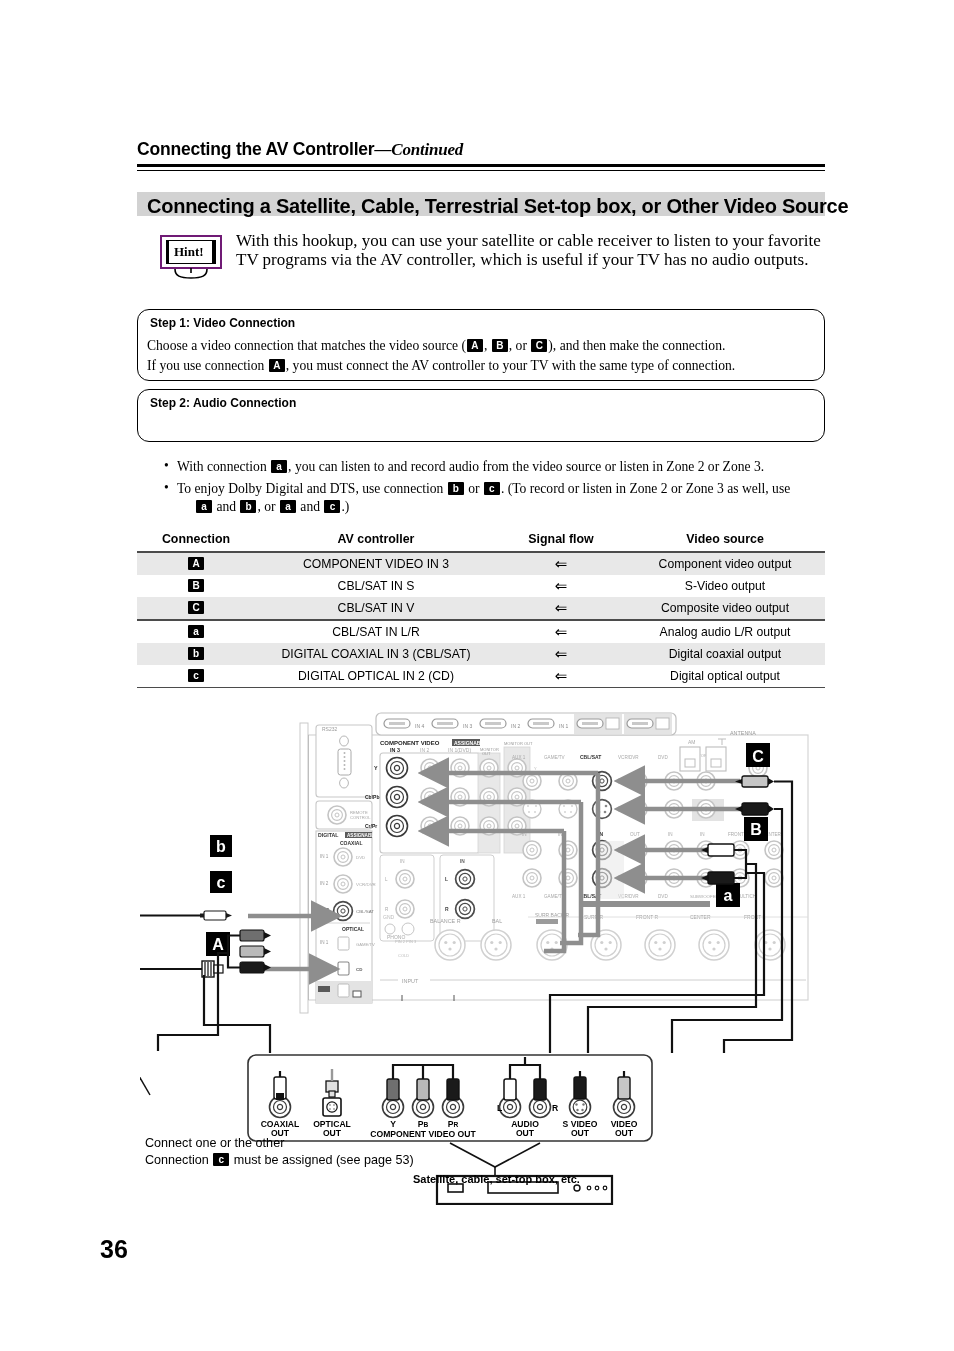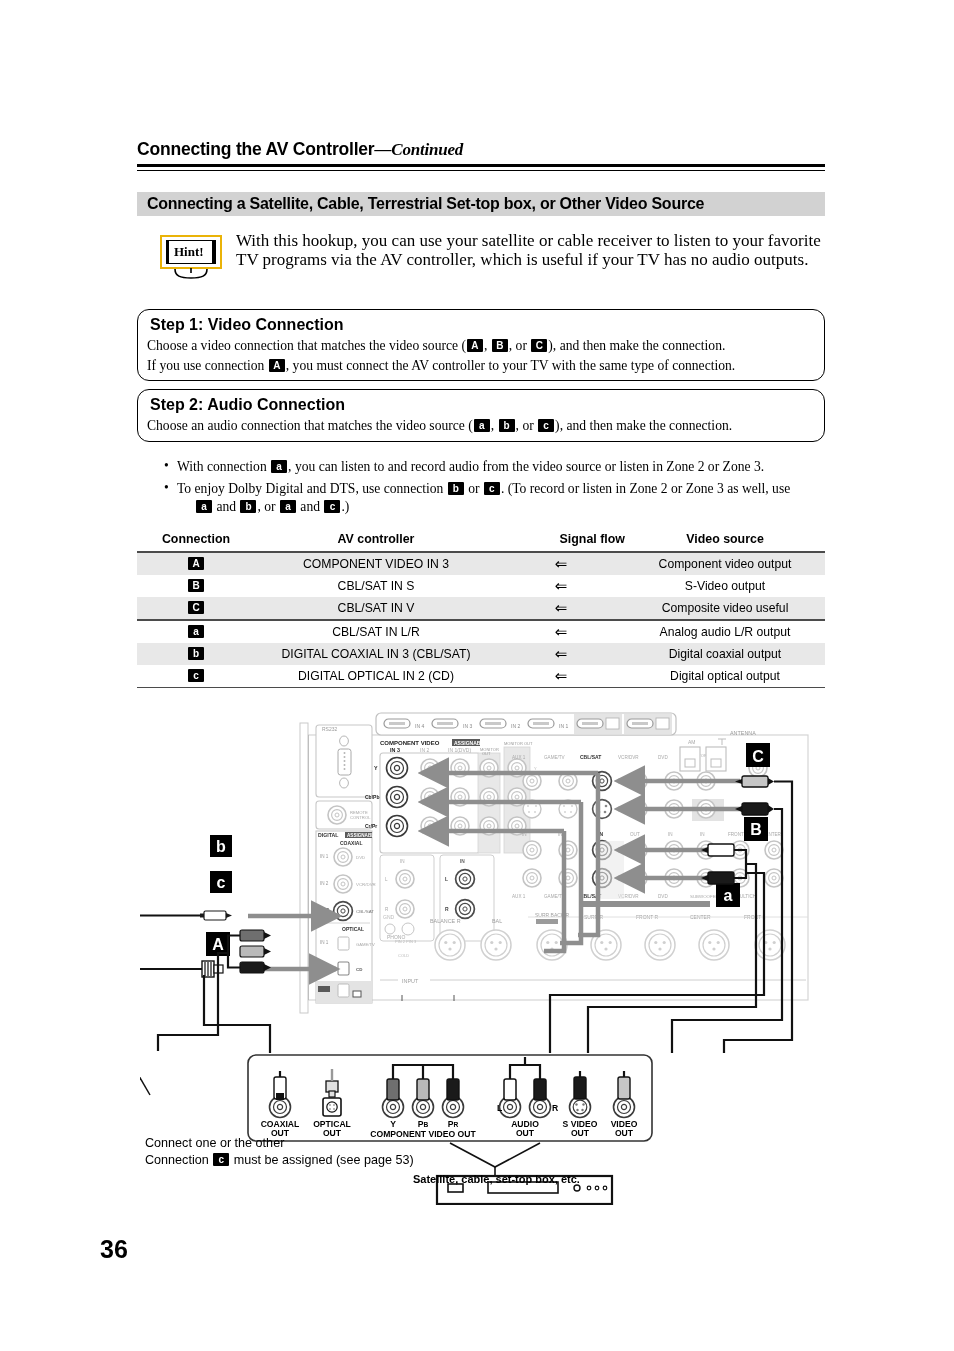--- a/index.html
+++ b/index.html
@@ -13,38 +13,38 @@
   .hdr{position:absolute;left:137px;top:139px;width:688px;}
   .hdr-title{font-family:"Liberation Sans",sans-serif;font-weight:bold;font-size:17.5px;
              letter-spacing:-0.2px;white-space:nowrap;}
   .hdr-title .cont{font-family:"Liberation Serif",serif;font-style:italic;font-weight:bold;font-size:17px;}
   .hdr-rule1{position:absolute;left:137px;top:164px;width:688px;height:3px;background:#000;}
   .hdr-rule2{position:absolute;left:137px;top:170px;width:688px;height:1px;background:#000;}
 
   
   .band{position:absolute;left:137px;top:192px;width:688px;height:24px;background:#d2d2d2;}
   .band span{position:absolute;left:10px;top:3px;font-family:"Liberation Sans",sans-serif;
-             font-weight:bold;font-size:16px;letter-spacing:-0.25px;white-space:nowrap;}
+             font-weight:bold;font-size:20px;letter-spacing:-0.25px;white-space:nowrap;}
 
   
   .hint-box{position:absolute;left:160px;top:235px;width:64px;height:40px;}
-  .hint-tv{position:absolute;left:0;top:0;width:62px;height:34px;border:2px solid #eab308;box-sizing:border-box;background:#fff;}
+  .hint-tv{position:absolute;left:0;top:0;width:62px;height:34px;border:2px solid #701a75;box-sizing:border-box;background:#fff;}
   .hint-tv-in{position:absolute;left:4px;top:3px;width:50px;height:24px;border:1.5px solid #000;box-sizing:border-box;}
   .hint-bar-l{position:absolute;left:4px;top:3px;width:3px;height:24px;background:#000;}
   .hint-bar-r{position:absolute;left:50px;top:3px;width:3px;height:24px;background:#000;}
   .hint-txt{position:absolute;left:12px;top:7px;font-family:"Liberation Serif",serif;font-weight:bold;font-size:13px;}
   .hint-stand{position:absolute;left:12px;top:33px;width:38px;height:11px;}
   .hint-para{position:absolute;left:236px;top:232px;width:585px;font-size:17px;line-height:18.5px;}
 
   
   .stepbox{position:absolute;border:1.6px solid #000;border-radius:12px;background:#fff;box-sizing:border-box;}
   #step1{left:137px;top:309px;width:688px;height:72px;}
   #step2{left:137px;top:389px;width:688px;height:53px;padding-left:35px;}
   .step-title{position:absolute;left:12px;top:6px;font-family:"Liberation Sans",sans-serif;
-              font-weight:bold;font-size:16px;}
+              font-weight:bold;font-size:12px;}
   .step-l1{position:absolute;left:9px;top:28px;font-size:13.6px;white-space:nowrap;}
   .step-l2{position:absolute;left:9px;top:48px;font-size:13.6px;white-space:nowrap;}
 
   
   .bdg{display:inline-block;background:#000;color:#fff;font-family:"Liberation Sans",sans-serif;
        font-weight:bold;font-size:10px;line-height:13px;min-width:12px;text-align:center;
        padding:0 2px;vertical-align:1px;margin:0 1px;border-radius:1px;}
 
   
   .bul{position:absolute;font-size:13.6px;line-height:18px;}
@@ -53,21 +53,21 @@
   #bul2{left:177px;top:480px;width:655px;}
   #bul2 .l2{display:block;margin-left:18px;}
 
   
   .tbl{position:absolute;left:137px;top:529px;width:688px;}
   .tbl table{border-collapse:collapse;width:688px;font-family:"Liberation Sans",sans-serif;font-size:12.2px;}
   .tbl th{font-weight:bold;font-size:12.4px;padding:3px 0 5px 0;text-align:center;}
   .tbl td{text-align:center;padding:4px 0;}
   .tbl .c1{width:118px;}
   .tbl .c2{width:242px;}
-  .tbl .c3{width:128px;text-align:right;}
+  .tbl .c3{width:128px;}
   .tbl .c4{width:200px;}
   tr.hdr-row{border-bottom:2.4px solid #4b4b4b;}
   tr.shade{background:#e8e8e8;}
   tr.thickline{border-bottom:2.4px solid #4b4b4b;}
   tr.lastline{border-bottom:1.4px solid #4b4b4b;}
   .flow{font-size:15px;line-height:12px;}
 
   
   .diagram{position:absolute;left:140px;top:695px;width:690px;height:510px;}
   .diagram svg{display:block;}
@@ -113,21 +113,20 @@
   <div class="hint-para">With this hookup, you can use your satellite or cable receiver to listen to your favorite TV programs via the AV controller, which is useful if your TV has no audio outputs.</div>
 
   <div class="stepbox" id="step1">
     <div class="step-title">Step 1: Video Connection</div>
     <div class="step-l1"><span>Choose a video connection that matches the video source (</span><span class="bdg">A</span><span>, </span><span class="bdg">B</span><span>, or </span><span class="bdg">C</span><span>), and then make the connection.</span></div>
     <div class="step-l2"><span>If you use connection </span><span class="bdg">A</span><span>, you must connect the AV controller to your TV with the same type of connection.</span></div>
   </div>
 
   <div class="stepbox" id="step2">
     <div class="step-title">Step 2: Audio Connection</div>
-    <div class="step-l1"><span>Choose an audio connection that matches the video source (</span><span class="bdg">a</span><span>, </span><span class="bdg">b</span><span>, or </span><span class="bdg">c</span><span>), and then make the connection.</span></div>
   </div>
 
   <div class="bul" id="bul1"><span class="dot">•</span><span>With connection </span><span class="bdg">a</span><span>, you can listen to and record audio from the video source or listen in Zone 2 or Zone 3.</span></div>
 
   <div class="bul" id="bul2"><span class="dot">•</span><span>To enjoy Dolby Digital and DTS, use connection </span><span class="bdg">b</span><span> or </span><span class="bdg">c</span><span>. (To record or listen in Zone 2 or Zone 3 as well, use</span><span class="l2"><span class="bdg">a</span><span> and </span><span class="bdg">b</span><span>, or </span><span class="bdg">a</span><span> and </span><span class="bdg">c</span><span>.)</span></span></div>
 
   <div class="tbl">
     <table>
       <thead>
         <tr class="hdr-row">
@@ -147,21 +146,21 @@
         <tr>
           <td><span class="bdg">B</span></td>
           <td>CBL/SAT IN S</td>
           <td class="flow">⇐</td>
           <td>S-Video output</td>
         </tr>
         <tr class="shade thickline">
           <td><span class="bdg">C</span></td>
           <td>CBL/SAT IN V</td>
           <td class="flow">⇐</td>
-          <td>Composite video useful</td>
+          <td>Composite video output</td>
         </tr>
         <tr>
           <td><span class="bdg">a</span></td>
           <td>CBL/SAT IN L/R</td>
           <td class="flow">⇐</td>
           <td>Analog audio L/R output</td>
         </tr>
         <tr class="shade">
           <td><span class="bdg">b</span></td>
           <td>DIGITAL COAXIAL IN 3 (CBL/SAT)</td>

